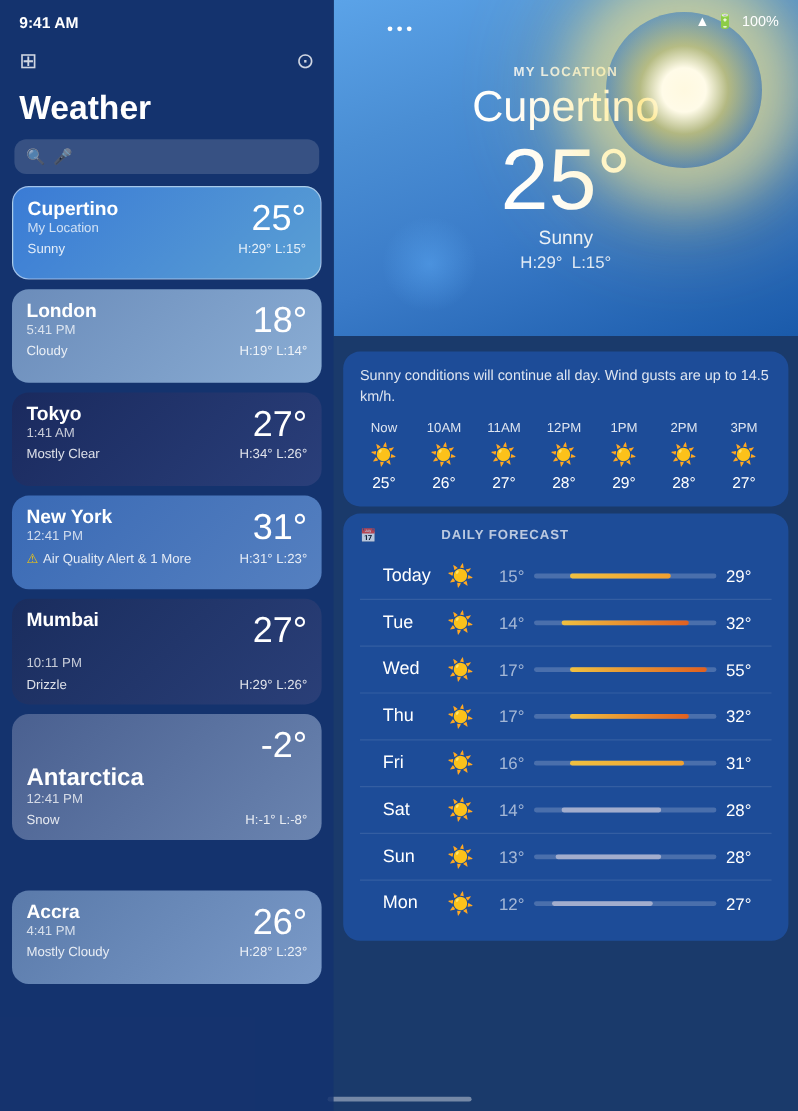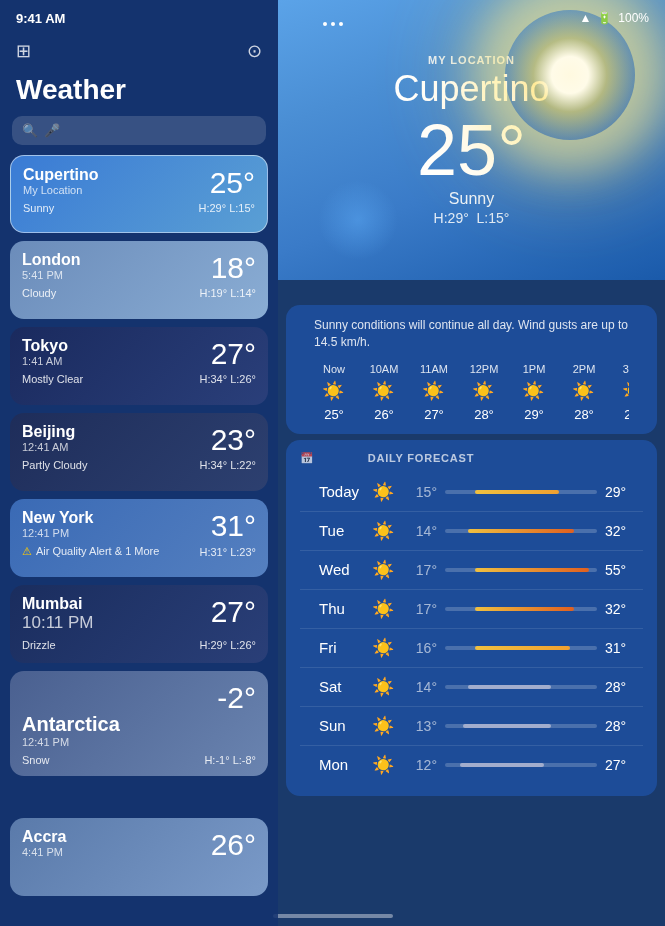--- a/index.html
+++ b/index.html
@@ -198,23 +198,23 @@
     }
     .hero-hl {
       font-size: 14px;
       color: rgba(255,255,255,0.85);
       margin-top: 2px;
     }
 
     
     .hourly-section {
       background: rgba(30, 80, 160, 0.85);
-      margin: 25px 8px 6px 8px;
+      margin: 13px 8px 6px 8px;
       border-radius: 14px;
-      padding: 12px 28px;
+      padding: 12px 14px;
     }
     .hourly-description {
       font-size: 12px;
       color: rgba(255,255,255,0.85);
       margin-bottom: 12px;
       line-height: 1.4;
     }
     .hourly-scroll {
       display: flex;
       gap: 10px;
@@ -390,60 +390,55 @@
     </div>
       <div class="city-card city-card-night">
       <div style="font-size:16px;font-weight:700;color:white;">Tokyo</div>
       <div style="font-size:11px;color:rgba(255,255,255,0.75);">1:41 AM</div>
       <div style="position:absolute;top:10px;right:12px;font-size:30px;font-weight:300;color:white;">27°</div>
       <div class="city-bottom">
         <div style="font-size:11px;color:rgba(255,255,255,0.85);">Mostly Clear</div>
         <div style="font-size:11px;color:rgba(255,255,255,0.85);">H:34° L:26°</div>
       </div>
     </div>
-      <div class="city-card city-card-night2">
-      <div style="font-size:16px;font-weight:700;color:white;">Beijing</div>
-      <div style="font-size:11px;color:rgba(255,255,255,0.75);">12:41 AM</div>
-      <div style="position:absolute;top:10px;right:12px;font-size:30px;font-weight:300;color:white;">23°</div>
-      <div class="city-bottom">
-        <div style="font-size:11px;color:rgba(255,255,255,0.85);">Partly Cloudy</div>
-        <div style="font-size:11px;color:rgba(255,255,255,0.85);">H:34° L:22°</div>
-      </div>
-    </div>
       <div class="city-card city-card-alert">
       <div style="font-size:16px;font-weight:700;color:white;">New York</div>
       <div style="font-size:11px;color:rgba(255,255,255,0.75);">12:41 PM</div>
       <div style="position:absolute;top:10px;right:12px;font-size:30px;font-weight:300;color:white;">31°</div>
       <div class="city-bottom">
         <div style="font-size:11px;color:rgba(255,255,255,0.85);"><span style="color:#ffcc00;margin-right:4px;">⚠</span>Air Quality Alert &amp; 1 More</div>
         <div style="font-size:11px;color:rgba(255,255,255,0.85);">H:31° L:23°</div>
       </div>
     </div>
       <div class="city-card city-card-rain">
       <div style="font-size:16px;font-weight:700;color:white;">Mumbai</div>
-      <div style="font-size:17px;color:rgba(255,255,255,0.75);">10:11 PM</div>
+      <div style="font-size:11px;color:rgba(255,255,255,0.75);margin-top:20px;">10:11 PM</div>
       <div style="position:absolute;top:10px;right:12px;font-size:30px;font-weight:300;color:white;">27°</div>
       <div class="city-bottom">
         <div style="font-size:11px;color:rgba(255,255,255,0.85);">Drizzle</div>
         <div style="font-size:11px;color:rgba(255,255,255,0.85);">H:29° L:26°</div>
       </div>
     </div>
       <div class="city-card city-card-snow">
       <div style="font-size:20px;font-weight:700;color:white;margin-top:32px;">Antarctica</div>
       <div style="font-size:11px;color:rgba(255,255,255,0.75);">12:41 PM</div>
       <div style="position:absolute;top:10px;right:12px;font-size:30px;font-weight:300;color:white;">-2°</div>
       <div class="city-bottom">
         <div style="font-size:11px;color:rgba(255,255,255,0.85);">Snow</div>
         <div style="font-size:11px;color:rgba(255,255,255,0.85);">H:-1° L:-8°</div>
       </div>
     </div>
       <div class="city-card city-card-cloudy2">
       <div style="font-size:16px;font-weight:700;color:white;">Accra</div>
       <div style="font-size:11px;color:rgba(255,255,255,0.75);">4:41 PM</div>
       <div style="position:absolute;top:10px;right:12px;font-size:30px;font-weight:300;color:white;">26°</div>
+      <div class="city-bottom">
+        <div style="font-size:11px;color:rgba(255,255,255,0.85);">Mostly Cloudy</div>
+        <div style="font-size:11px;color:rgba(255,255,255,0.85);">H:28° L:23°</div>
+      </div>
     </div>
     </div>
 </div>
 
 <div class="right-panel">
 
   <div class="hero-section">
     <div class="hero-sun"></div>
     <div class="hero-glow"></div>
     <div class="my-location-label">MY LOCATION</div>

